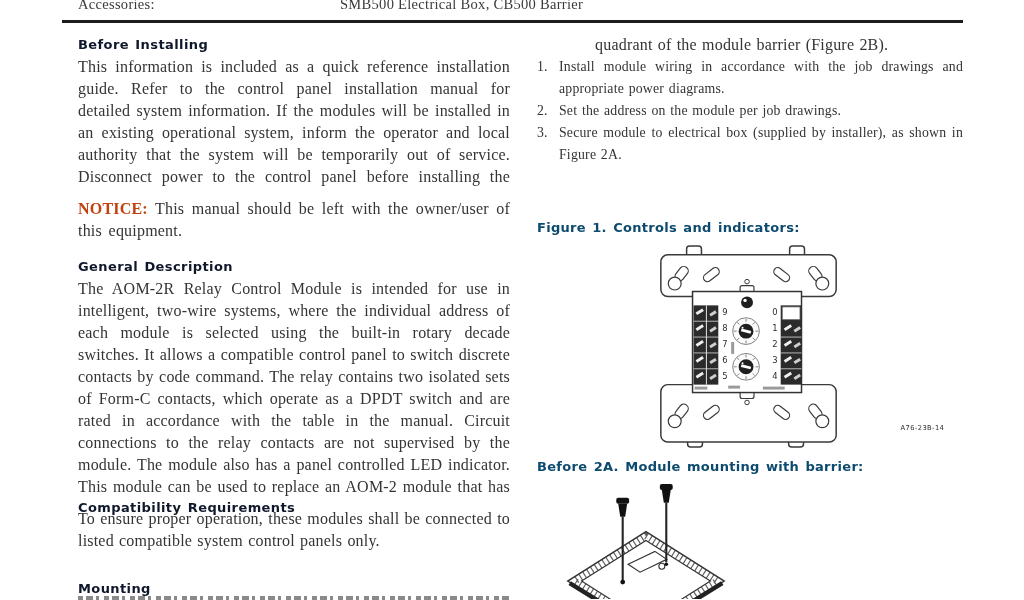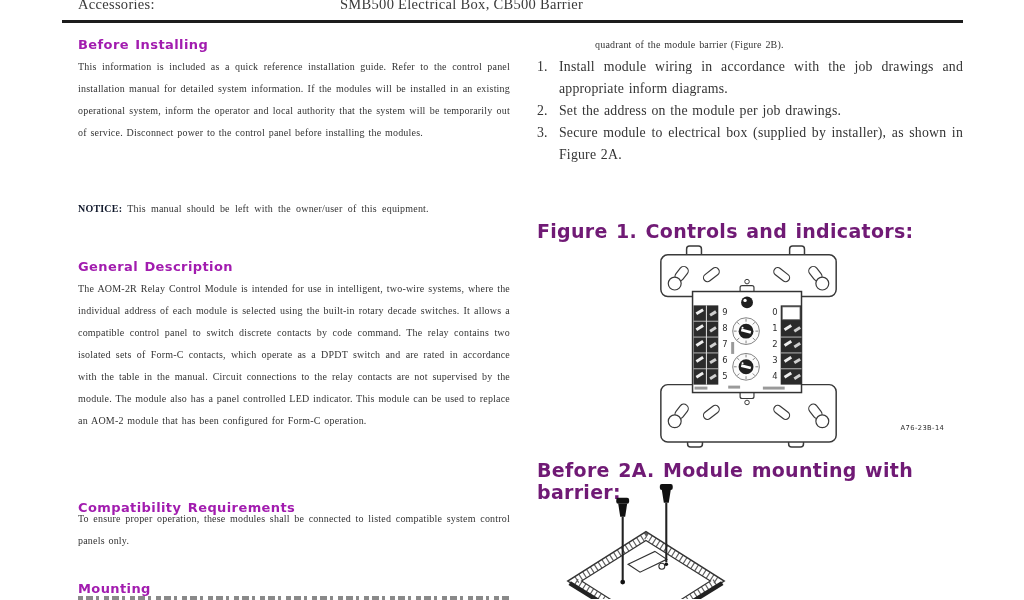--- a/index.html
+++ b/index.html
@@ -14,38 +14,38 @@
   .hdr.left{left:78px;}
   .hdr.right{left:340px;}
   .rule{position:absolute;left:62px;top:20px;width:901px;height:2.6px;background:#1c1c1c;}
   
   .col{position:absolute;top:0;height:600px;}
   .col.left{left:78px;width:432px;}
   .col.right{left:537px;width:426px;}
   .blk{position:absolute;left:0;width:100%;}
   h3.sec{
     margin:0;font-family:"DejaVu Sans", sans-serif;font-weight:bold;
-    font-size:13px;color:#a21caf;letter-spacing:.4px;word-spacing:1.5px;
+    font-size:13px;color:#0f172a;letter-spacing:.4px;word-spacing:1.5px;
   }
   p.body{
-    margin:0;font-size:10px;line-height:22px;text-align:justify;
+    margin:0;font-size:16px;line-height:22px;text-align:justify;
     letter-spacing:.2px;word-spacing:1px;color:#343434;overflow:hidden;
   }
-  p.body b{color:#0f172a;}
+  p.body b{color:#c2410c;}
   .clipped{position:absolute;height:4px;overflow:hidden;opacity:.65;
     background:repeating-linear-gradient(90deg,#4a4a4a 0 5px,transparent 5px 8px,#4a4a4a 8px 15px,transparent 15px 18px,#4a4a4a 18px 21px,transparent 21px 26px);}
   
   .cont-line{padding-left:58px;text-align:left;}
   .steps{position:absolute;left:0;width:100%;}
   .step{display:flex;font-size:13.8px;line-height:22px;letter-spacing:.2px;word-spacing:1px;color:#343434;}
   .step .num{width:22px;flex:none;}
   .step .txt{flex:1;text-align:justify;}
   .figcap{
     position:absolute;margin:0;font-family:"DejaVu Sans", sans-serif;font-weight:bold;
-    font-size:19px;color:#701a75;letter-spacing:.3px;word-spacing:1.5px;
+    font-size:13px;color:#0c4a6e;letter-spacing:.3px;word-spacing:1.5px;
   }
   .figwrap{position:absolute;left:0;overflow:hidden;}
   svg text{font-family:"DejaVu Sans", sans-serif;fill:#2e2e2e;}
 </style>
 </head>
 <body>
 
 <div class="page">
 
   <div class="header-row">
@@ -71,21 +71,21 @@
     <div class="clipped" style="top:596px;left:0;width:432px"></div>
   </div>
 
   <div class="col right">
 
     <p class="body blk cont-line" style="top:34px">quadrant of the module barrier (Figure 2B).</p>
 
     <div class="steps" style="top:56px">
       <div class="step">
         <span class="num">1.</span>
-        <span class="txt">Install module wiring in accordance with the job drawings and appropriate inform diagrams.</span>
+        <span class="txt">Install module wiring in accordance with the job drawings and appropriate power diagrams.</span>
       </div>
       <div class="step">
         <span class="num">2.</span>
         <span class="txt">Set the address on the module per job drawings.</span>
       </div>
       <div class="step">
         <span class="num">3.</span>
         <span class="txt">Secure module to electrical box (supplied by installer), as shown in Figure 2A.</span>
       </div>
     </div>

